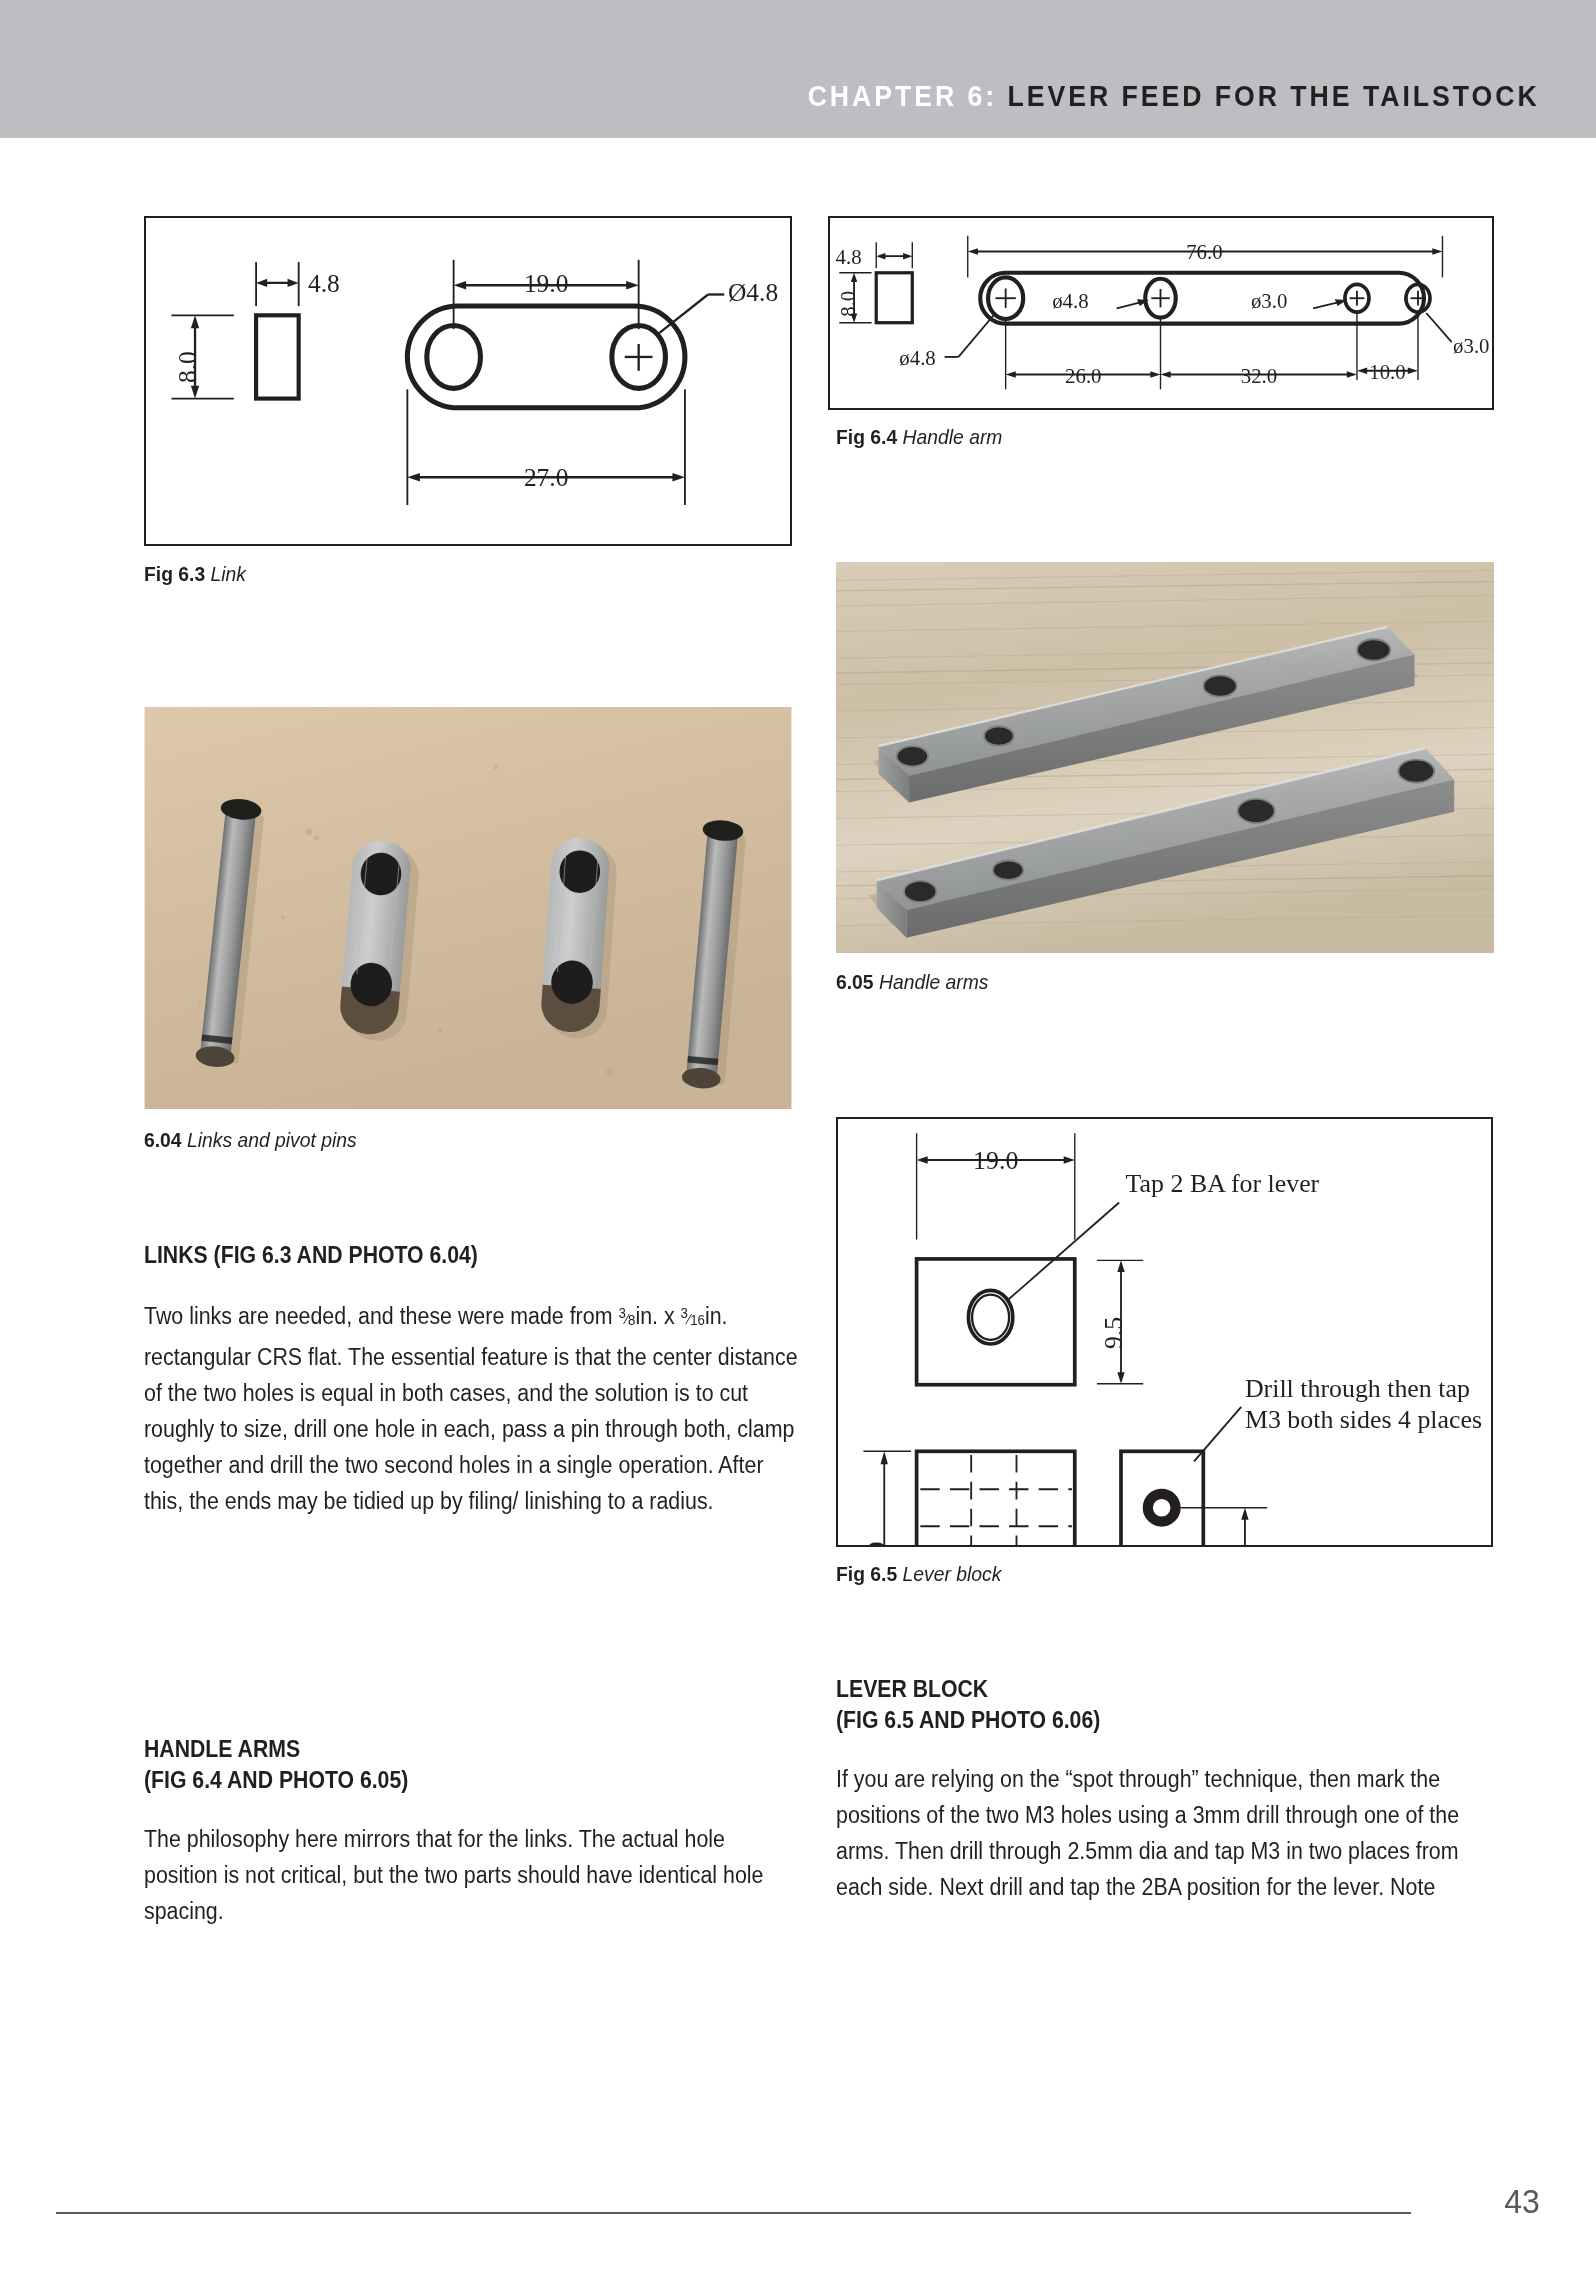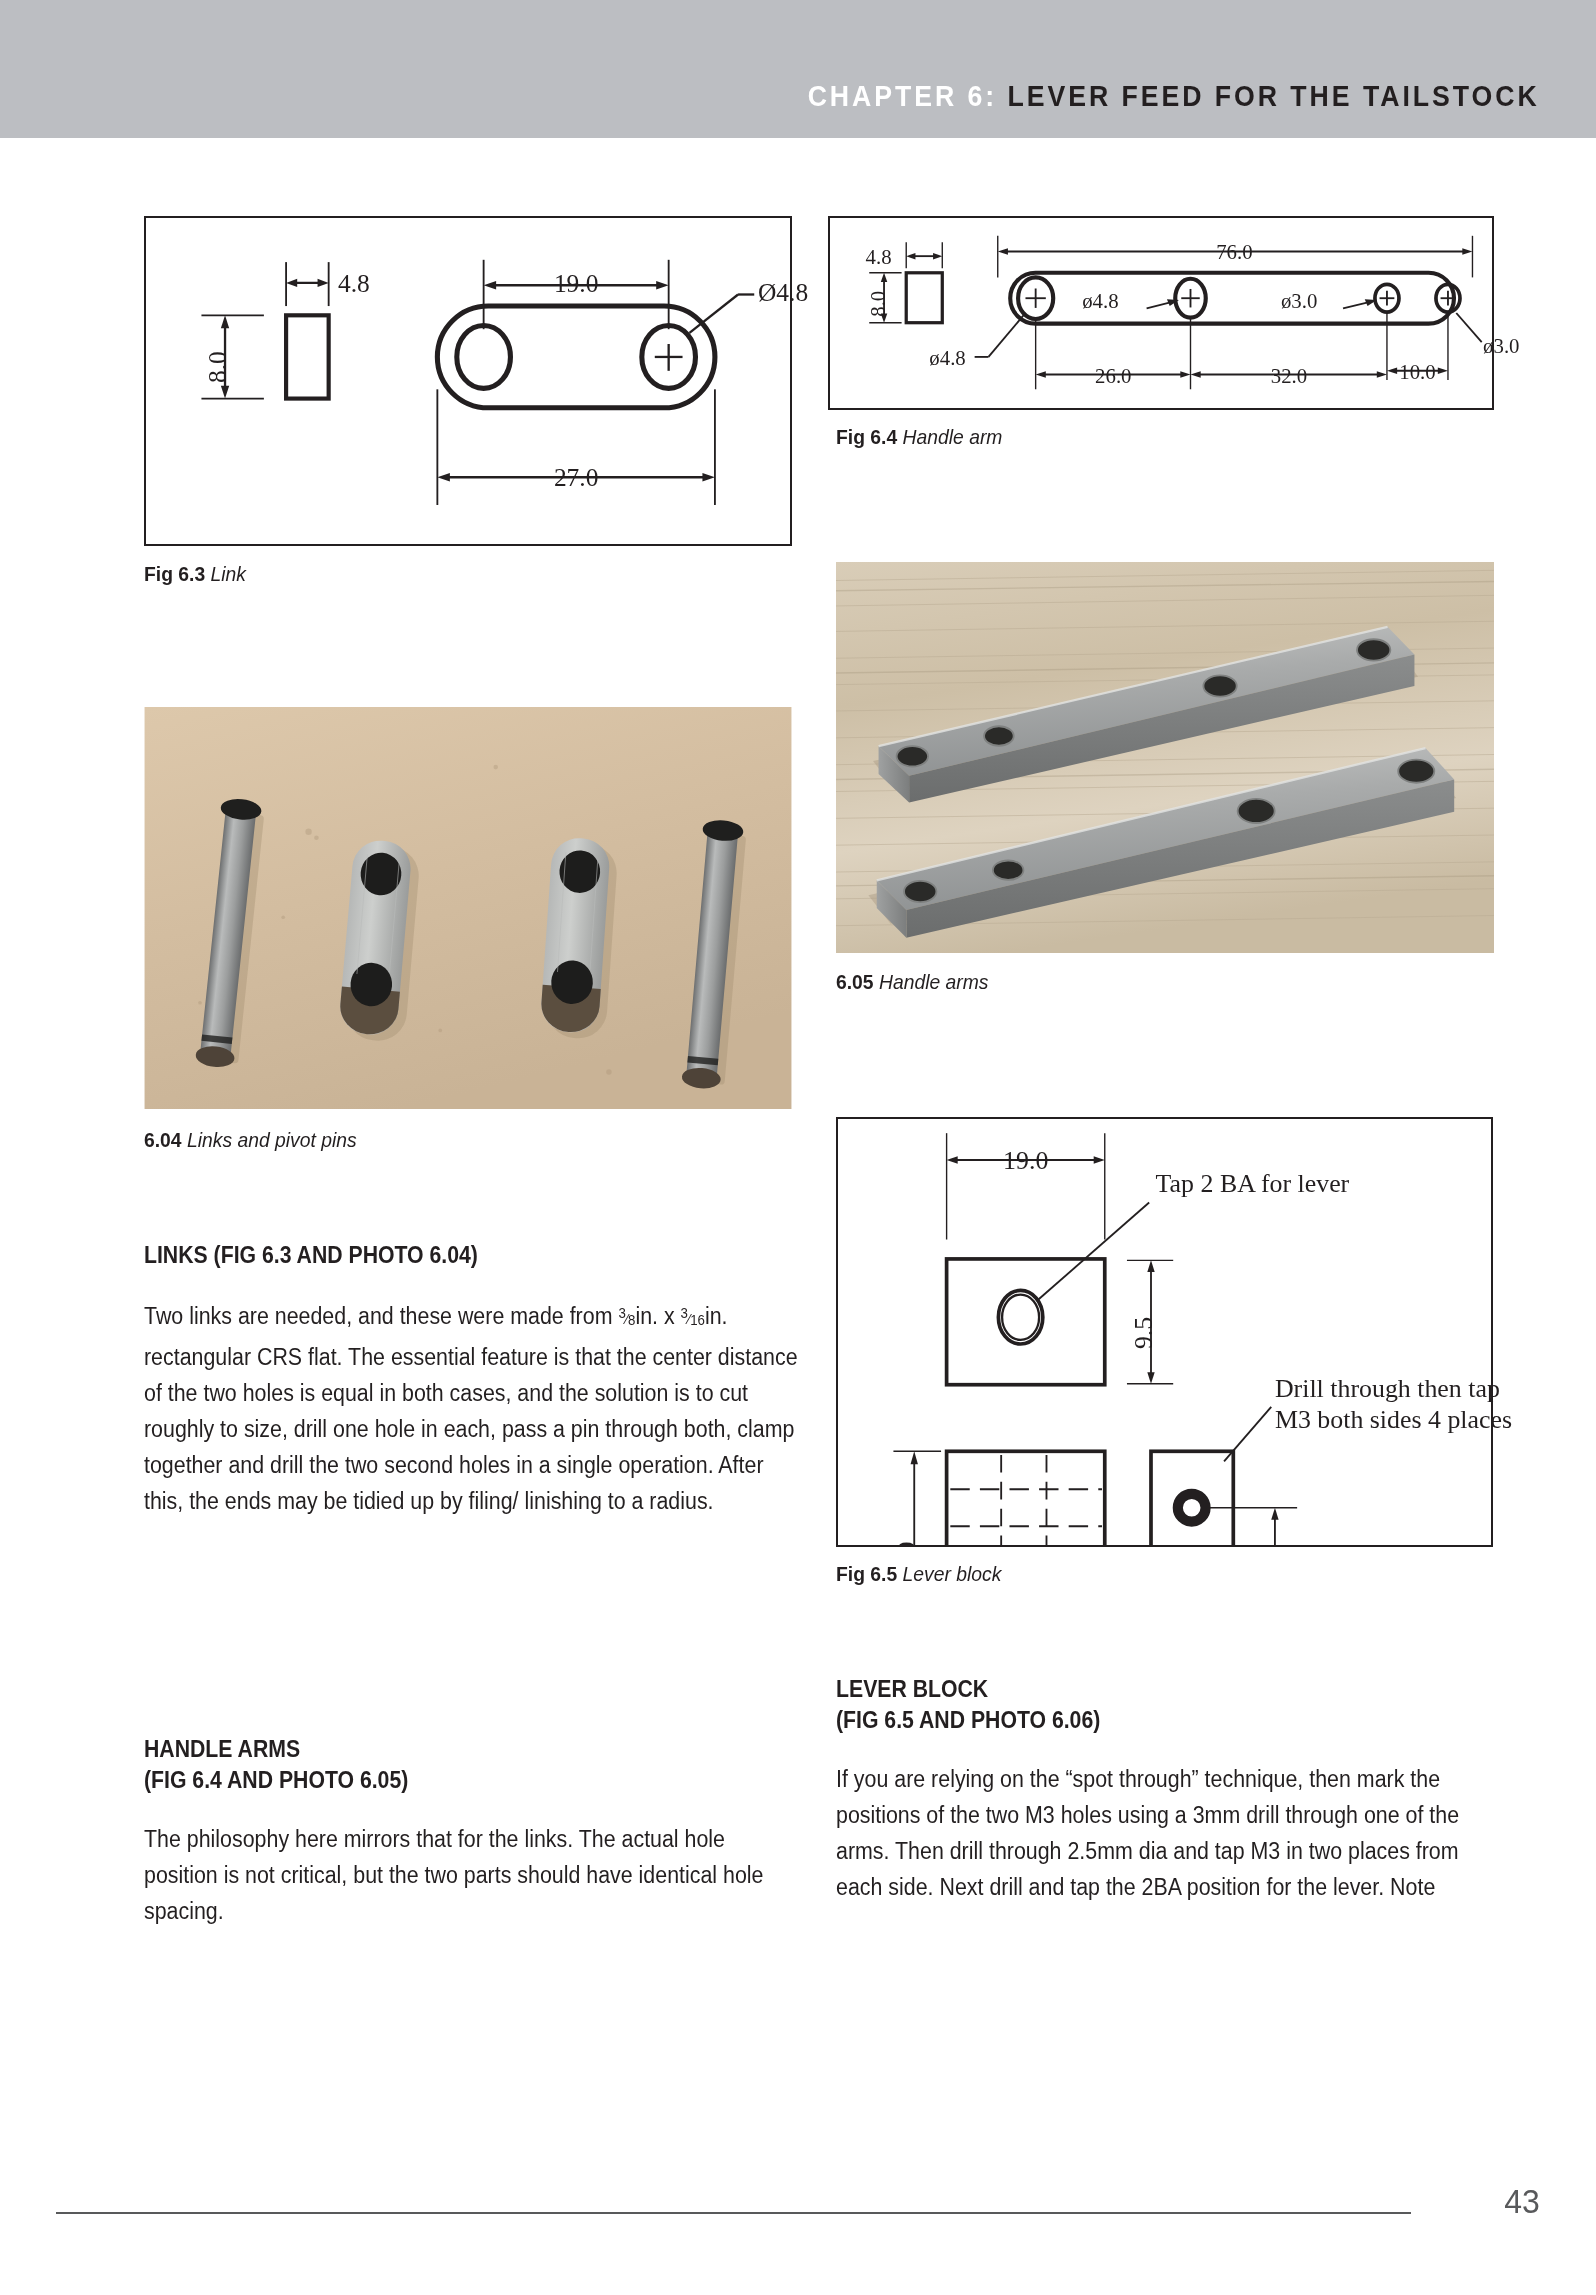--- a/index.html
+++ b/index.html
@@ -69,21 +69,20 @@
   .frac { font-size: 0.62em; }
   .frac sup { font-size: 1em; vertical-align: 0.45em; }
   .frac sub { font-size: 1em; vertical-align: -0.08em; }
 
   
   .draw-frame {
     position: absolute;
     border: 2.3px solid #231f20;
     background: #ffffff;
     box-sizing: border-box;
-    padding-left: 30px;
   }
   .draw-frame svg { display: block; }
 
   
   .photo {
     position: absolute;
     overflow: hidden;
   }
   .photo svg { display: block; }
 

